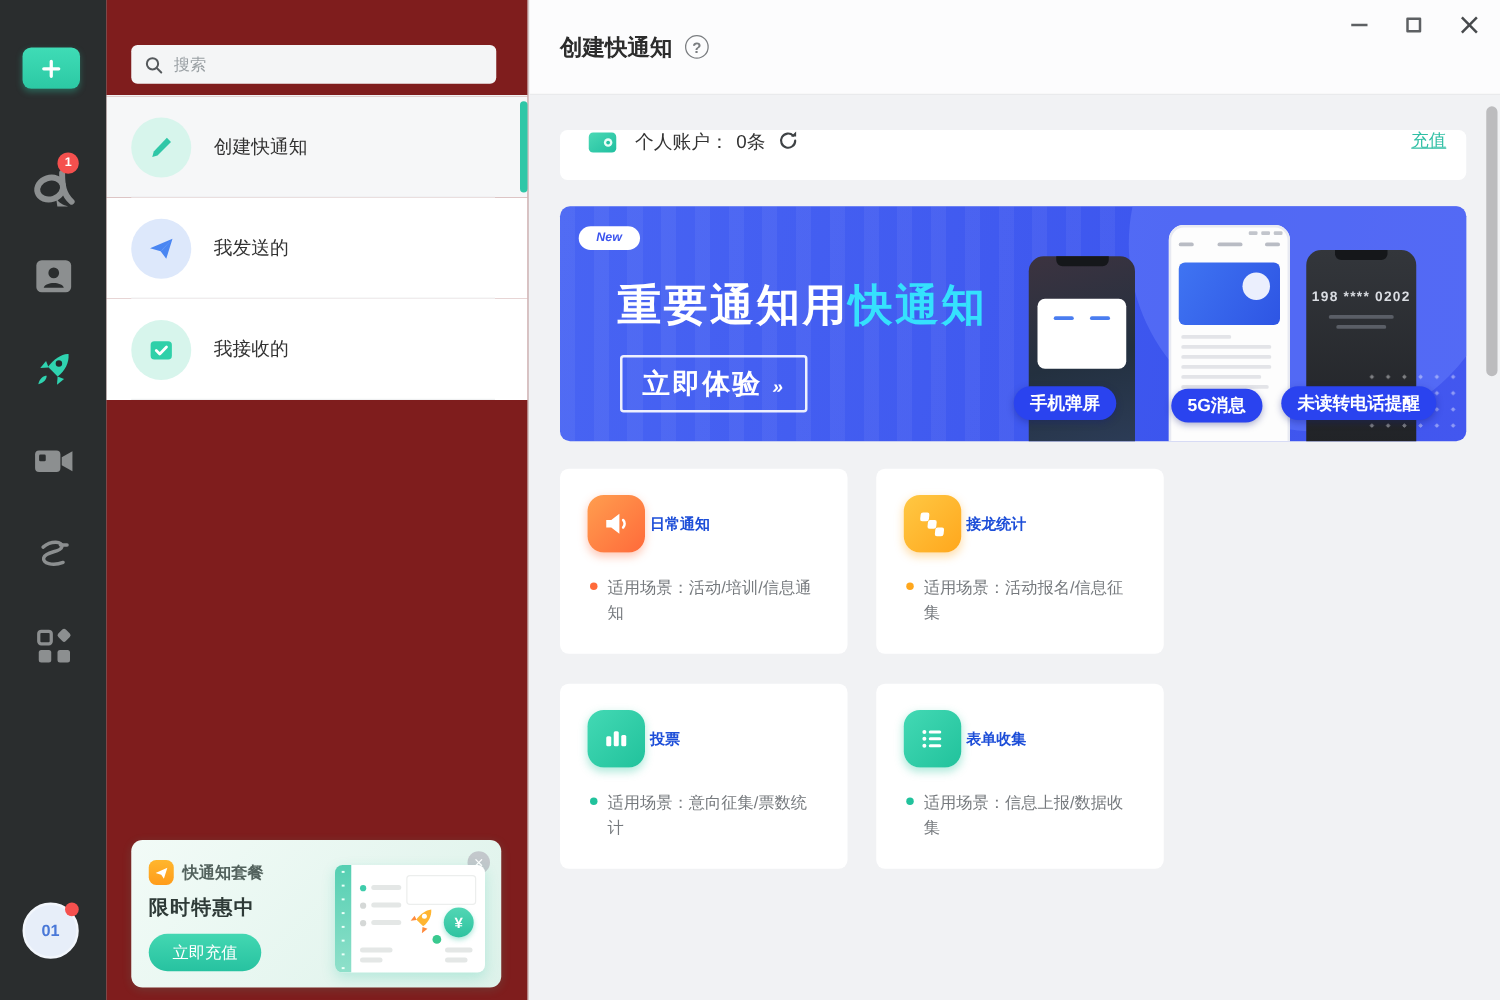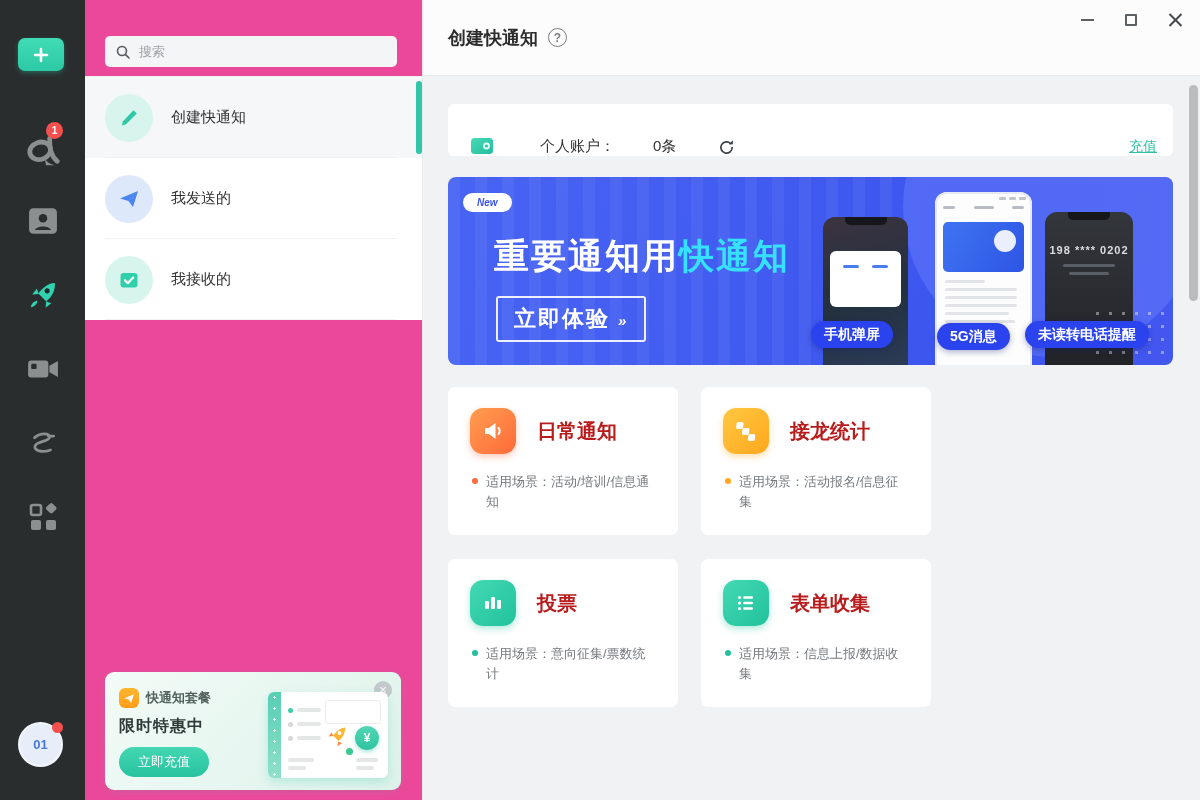--- a/index.html
+++ b/index.html
@@ -15,21 +15,21 @@
   .rail-nav { position:absolute; left:0; top:110px; width:85px; }
   .rail-item { position:relative; width:85px; height:74px; display:flex; align-items:center; justify-content:center; cursor:pointer; }
   .badge { position:absolute; top:12px; left:46px; min-width:17px; height:17px; border-radius:9px; background:#f5504e;
            color:#fff; font-size:10px; font-weight:bold; display:flex; align-items:center; justify-content:center; padding:0 4px; }
   .avatar { position:absolute; left:18px; bottom:33px; width:45px; height:45px; border-radius:50%;
             background:#e7eef9; border:2px solid #f2f6fc; display:flex; align-items:center; justify-content:center; cursor:pointer; }
   .avatar span { color:#4a78d8; font-size:13px; font-weight:bold; }
   .avatar .dot { position:absolute; top:-2px; right:-2px; width:11px; height:11px; border-radius:50%; background:#f5504e; }
 
   
-  .panel { position:absolute; left:85px; top:0; width:338px; height:800px; background:#ec4899; border-right:1px solid #e9eaec; z-index:4; }
+  .panel { position:absolute; left:85px; top:0; width:338px; height:800px; background:#7f1d1d; border-right:1px solid #e9eaec; z-index:4; }
   .search-box { position:absolute; left:20px; top:36px; width:292px; height:31px; background:#f4f5f6; border-radius:5px;
                 display:flex; align-items:center; padding:0 10px; }
   .search-box input { border:none; outline:none; background:transparent; font-size:13px; color:#333; margin-left:8px; width:230px;
                       font-family:"Liberation Sans", sans-serif; }
   .search-box input::placeholder { color:#9aa0a4; }
   .panel-divider { position:absolute; left:0; top:76px; width:100%; height:1px; background:#f0f1f2; }
   .list { position:absolute; left:0; top:77px; width:100%; }
   .list-item { position:relative; height:81px; display:flex; align-items:center; padding-left:20px; cursor:pointer; background:#fff; }
   .list-item.active { background:#f6f7f8; }
   .list-item .sep { position:absolute; left:20px; right:26px; bottom:0; height:1px; background:#f0f1f2; }
@@ -81,21 +81,21 @@
   .win-controls { position:absolute; top:0; right:10px; height:40px; display:flex; align-items:center; gap:14px; }
   .win-btn { width:30px; height:30px; display:flex; align-items:center; justify-content:center; cursor:pointer; }
   .ic-min { width:13px; height:2px; background:#5d6063; }
   .ic-max { width:12px; height:12px; border:2px solid #5d6063; border-radius:1px; }
   .ic-close { position:relative; width:14px; height:14px; }
   .ic-close::before,.ic-close::after { content:""; position:absolute; left:-1px; top:6px; width:17px; height:2px; background:#46494c; }
   .ic-close::before { transform:rotate(45deg); } .ic-close::after { transform:rotate(-45deg); }
 
   .content { position:absolute; left:0; top:77px; right:0; bottom:0; padding:27px 28px 0 24px; }
 
-  .account-card { position:relative; width:725px; height:52px; background:#fff; border-radius:6px; display:flex; align-items:flex-end; padding:0 22px;gap:32px; }
+  .account-card { position:relative; width:725px; height:40px; background:#fff; border-radius:6px; display:flex; align-items:flex-start; padding:0 22px; }
   .acc-label { font-size:15px; color:#333; margin-left:14px; }
   .acc-count { font-size:15px; color:#333; margin-left:6px; }
   .refresh { margin-left:10px; cursor:pointer; }
   .recharge { position:absolute; right:16px; font-size:14px; color:#2fbfa4; text-decoration:underline; cursor:pointer; }
 
   
   .banner { position:relative; width:725px; height:188px; margin-top:21px; border-radius:8px; overflow:hidden; cursor:pointer;
             background:linear-gradient(100deg,#4864f3 0%,#3c55ee 70%,#4357ef 100%); }
   .stripes { position:absolute; left:0; top:0; width:62%; height:100%;
              background:repeating-linear-gradient(90deg, rgba(255,255,255,.05) 0 12px, transparent 12px 27px); }
@@ -139,21 +139,21 @@
   .pill-1 { left:363px; top:144px; } .pill-2 { left:489px; top:146px; } .pill-3 { left:577px; top:144px; }
 
   
   .grid { display:grid; grid-template-columns:230px 230px; grid-auto-rows:148px; gap:24px 23px; margin-top:22px; }
   .card { background:#fff; border-radius:7px; padding:21px 22px; cursor:pointer; }
   .card-head { display:flex; align-items:center; }
   .card-icon { width:46px; height:46px; border-radius:13px; display:flex; align-items:center; justify-content:center; }
   .card-icon.orange { background:linear-gradient(135deg,#ff9e4f,#ff6a3a); box-shadow:0 3px 7px rgba(255,106,58,.35); }
   .card-icon.amber  { background:linear-gradient(135deg,#ffc843,#ffa71d); box-shadow:0 3px 7px rgba(255,167,29,.35); }
   .card-icon.teal   { background:linear-gradient(135deg,#43d9b4,#21c29c); box-shadow:0 3px 7px rgba(33,194,156,.35); }
-  .card-title { margin-left:21px; font-size:20px; font-weight:bold; color:#b91c1c; }
+  .card-title { margin-left:4px; font-size:12px; font-weight:bold; color:#1d4ed8; }
   .card-desc { display:flex; margin-top:18px; }
   .bullet { flex:0 0 6px; width:6px; height:6px; border-radius:50%; margin:6px 8px 0 2px; }
   .bullet.orange { background:#ff6a3a; } .bullet.amber { background:#ffa71d; } .bullet.teal { background:#21c29c; }
   .desc-text { font-size:13px; color:#767a7e; line-height:20px; width:178px; }
 
   .section-title { margin-top:42px; font-size:18px; font-weight:bold; color:#2c2c2c; }
 
   .scroll-thumb { position:absolute; right:2px; top:85px; width:9px; height:216px; border-radius:5px; background:#bcbcbe; cursor:pointer; z-index:9; }
 </style>
 </head>

